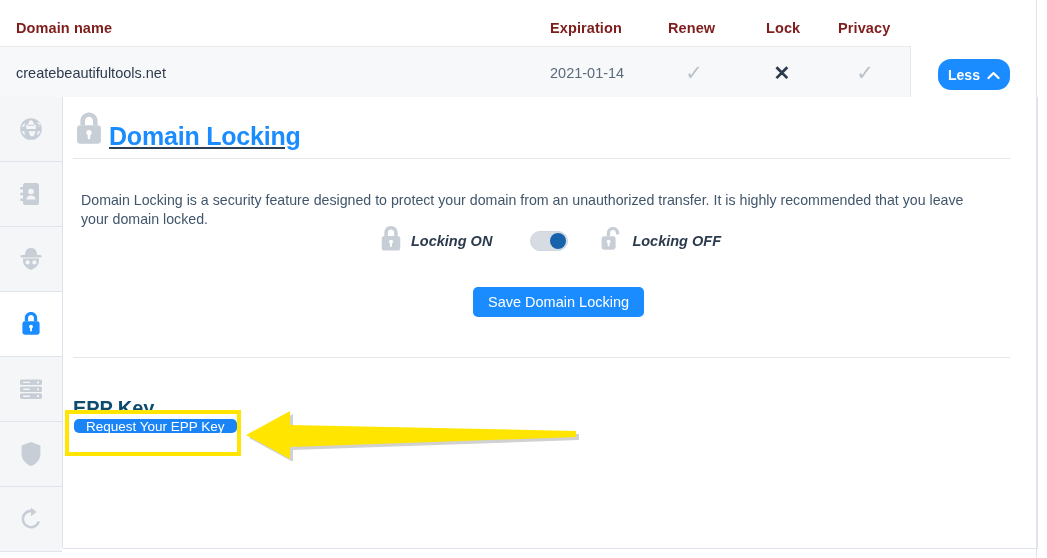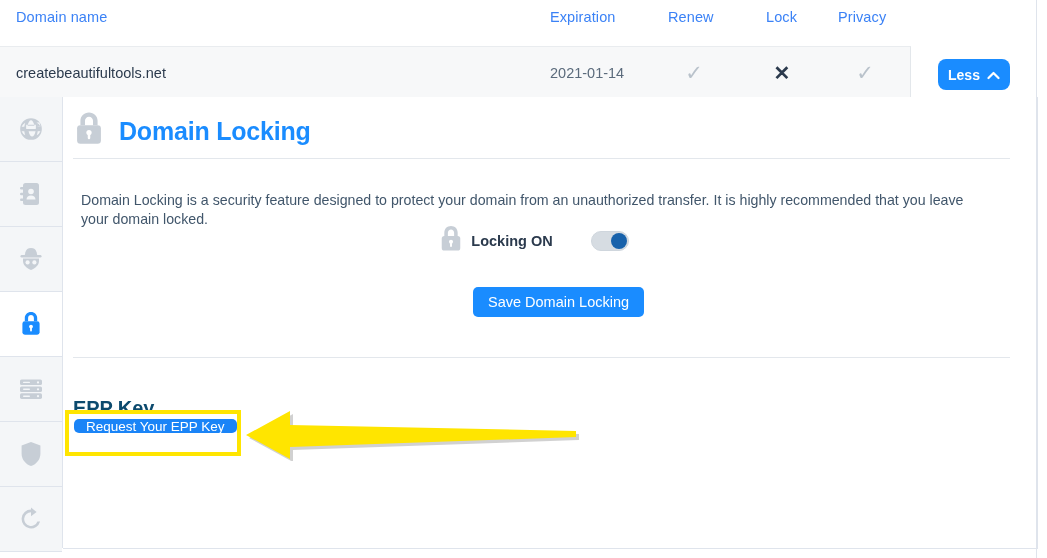--- a/index.html
+++ b/index.html
@@ -22,24 +22,24 @@
     left: 0; top: 0;
     width: 1047px;
   }
   .table-header {
     position: relative;
     height: 46px;
     background: #ffffff;
   }
   .th {
     position: absolute;
-    top: 9px;
+    top: 20px;
     font-size: 14.5px;
-    font-weight: normal;
-    color: #3b82f6;
+    font-weight: bold;
+    color: #7f1d1d;
     letter-spacing: .1px;
   }
   .th-domain   { left: 16px; }
   .th-exp      { left: 550px; }
   .th-renew    { left: 668px; }
   .th-lock     { left: 766px; }
   .th-privacy  { left: 838px; }
 
   .table-row {
     position: relative;
@@ -79,21 +79,21 @@
   .mark-cross { color: #2b3a4d; font-weight: bold; font-size: 20px; }
 
   #less-button {
     position: absolute;
     left: 938px;
     top: 59px;
     width: 72px;
     height: 31px;
     background: #1a8cff;
     border: none;
-    border-radius: 8px;
+    border-radius: 13px;
     color: #ffffff;
     font-family: "Liberation Sans", sans-serif;
     font-size: 14px;
     font-weight: bold;
     cursor: pointer;
     display: flex;
     align-items: center;
     justify-content: center;
     gap: 7px;
     padding: 0;
@@ -136,22 +136,23 @@
     background: #ffffff;
     border-right: 1px solid #dfe4ec;
     border-bottom: 1px solid #dfe4ec;
   }
 
   #section-title-row {
     position: absolute;
     left: 10px;
     top: 14px;
     display: flex;
-    align-items: center;
-    gap: 14px;
+    align-items: flex-end;
+    gap: 4px;
+    text-decoration: underline;
   }
   #section-title {
     font-size: 25px;
     font-weight: bold;
     color: #1a8cff;
     letter-spacing: -.2px;
   }
 
   .divider {
     position: absolute;
@@ -175,20 +176,21 @@
 
   #toggle-row {
     position: absolute;
     left: 0;
     top: 128px;
     width: 974px;
     display: flex;
     align-items: center;
     justify-content: center;
     gap: 0;
+    font-style: italic;
   }
   .toggle-label {
     font-size: 14.5px;
     font-weight: bold;
     color: #2b3a4d;
   }
   .lock-glyph { margin-right: 8px; display: block; }
   #toggle-on-group, #toggle-off-group {
     display: flex;
     align-items: center;
@@ -418,20 +420,31 @@
           <rect x="2.4" y="10.3" width="17.2" height="13.4" rx="2.4"></rect>
           <circle cx="11" cy="15.6" r="1.9" fill="#ffffff"></circle>
           <rect x="10.1" y="16.2" width="1.8" height="4.2" rx=".9" fill="#ffffff"></rect>
         </svg>
       </span>
       <span class="toggle-label">Locking ON</span>
     </div>
 
     <div id="lock-toggle"></div>
 
+    <div id="toggle-off-group">
+      <span class="lock-glyph">
+        <svg width="24" height="28" viewBox="0 0 24 26" fill="#c7ced6">
+          <path d="M13 1C9.4 1 6.8 3.6 6.8 7.1v3.2h3.3V7.1c0-1.7 1.3-3 2.9-3s2.9 1.3 2.9 3v1.3h3.3V7.1C19.2 3.6 16.6 1 13 1z"></path>
+          <rect x="1.6" y="10.3" width="14" height="13.4" rx="2.4"></rect>
+          <circle cx="8.6" cy="15.6" r="1.9" fill="#ffffff"></circle>
+          <rect x="7.7" y="16.2" width="1.8" height="4.2" rx=".9" fill="#ffffff"></rect>
+        </svg>
+      </span>
+      <span class="toggle-label">Locking OFF</span>
+    </div>
   </div>
 
   <button id="save-domain-locking">Save Domain Locking</button>
 
   <div class="divider" id="divider-mid"></div>
 
   <h2 id="epp-title">EPP Key</h2>
 
   <div id="epp-highlight"></div>
   <button id="request-epp-key">Request Your EPP Key</button>

